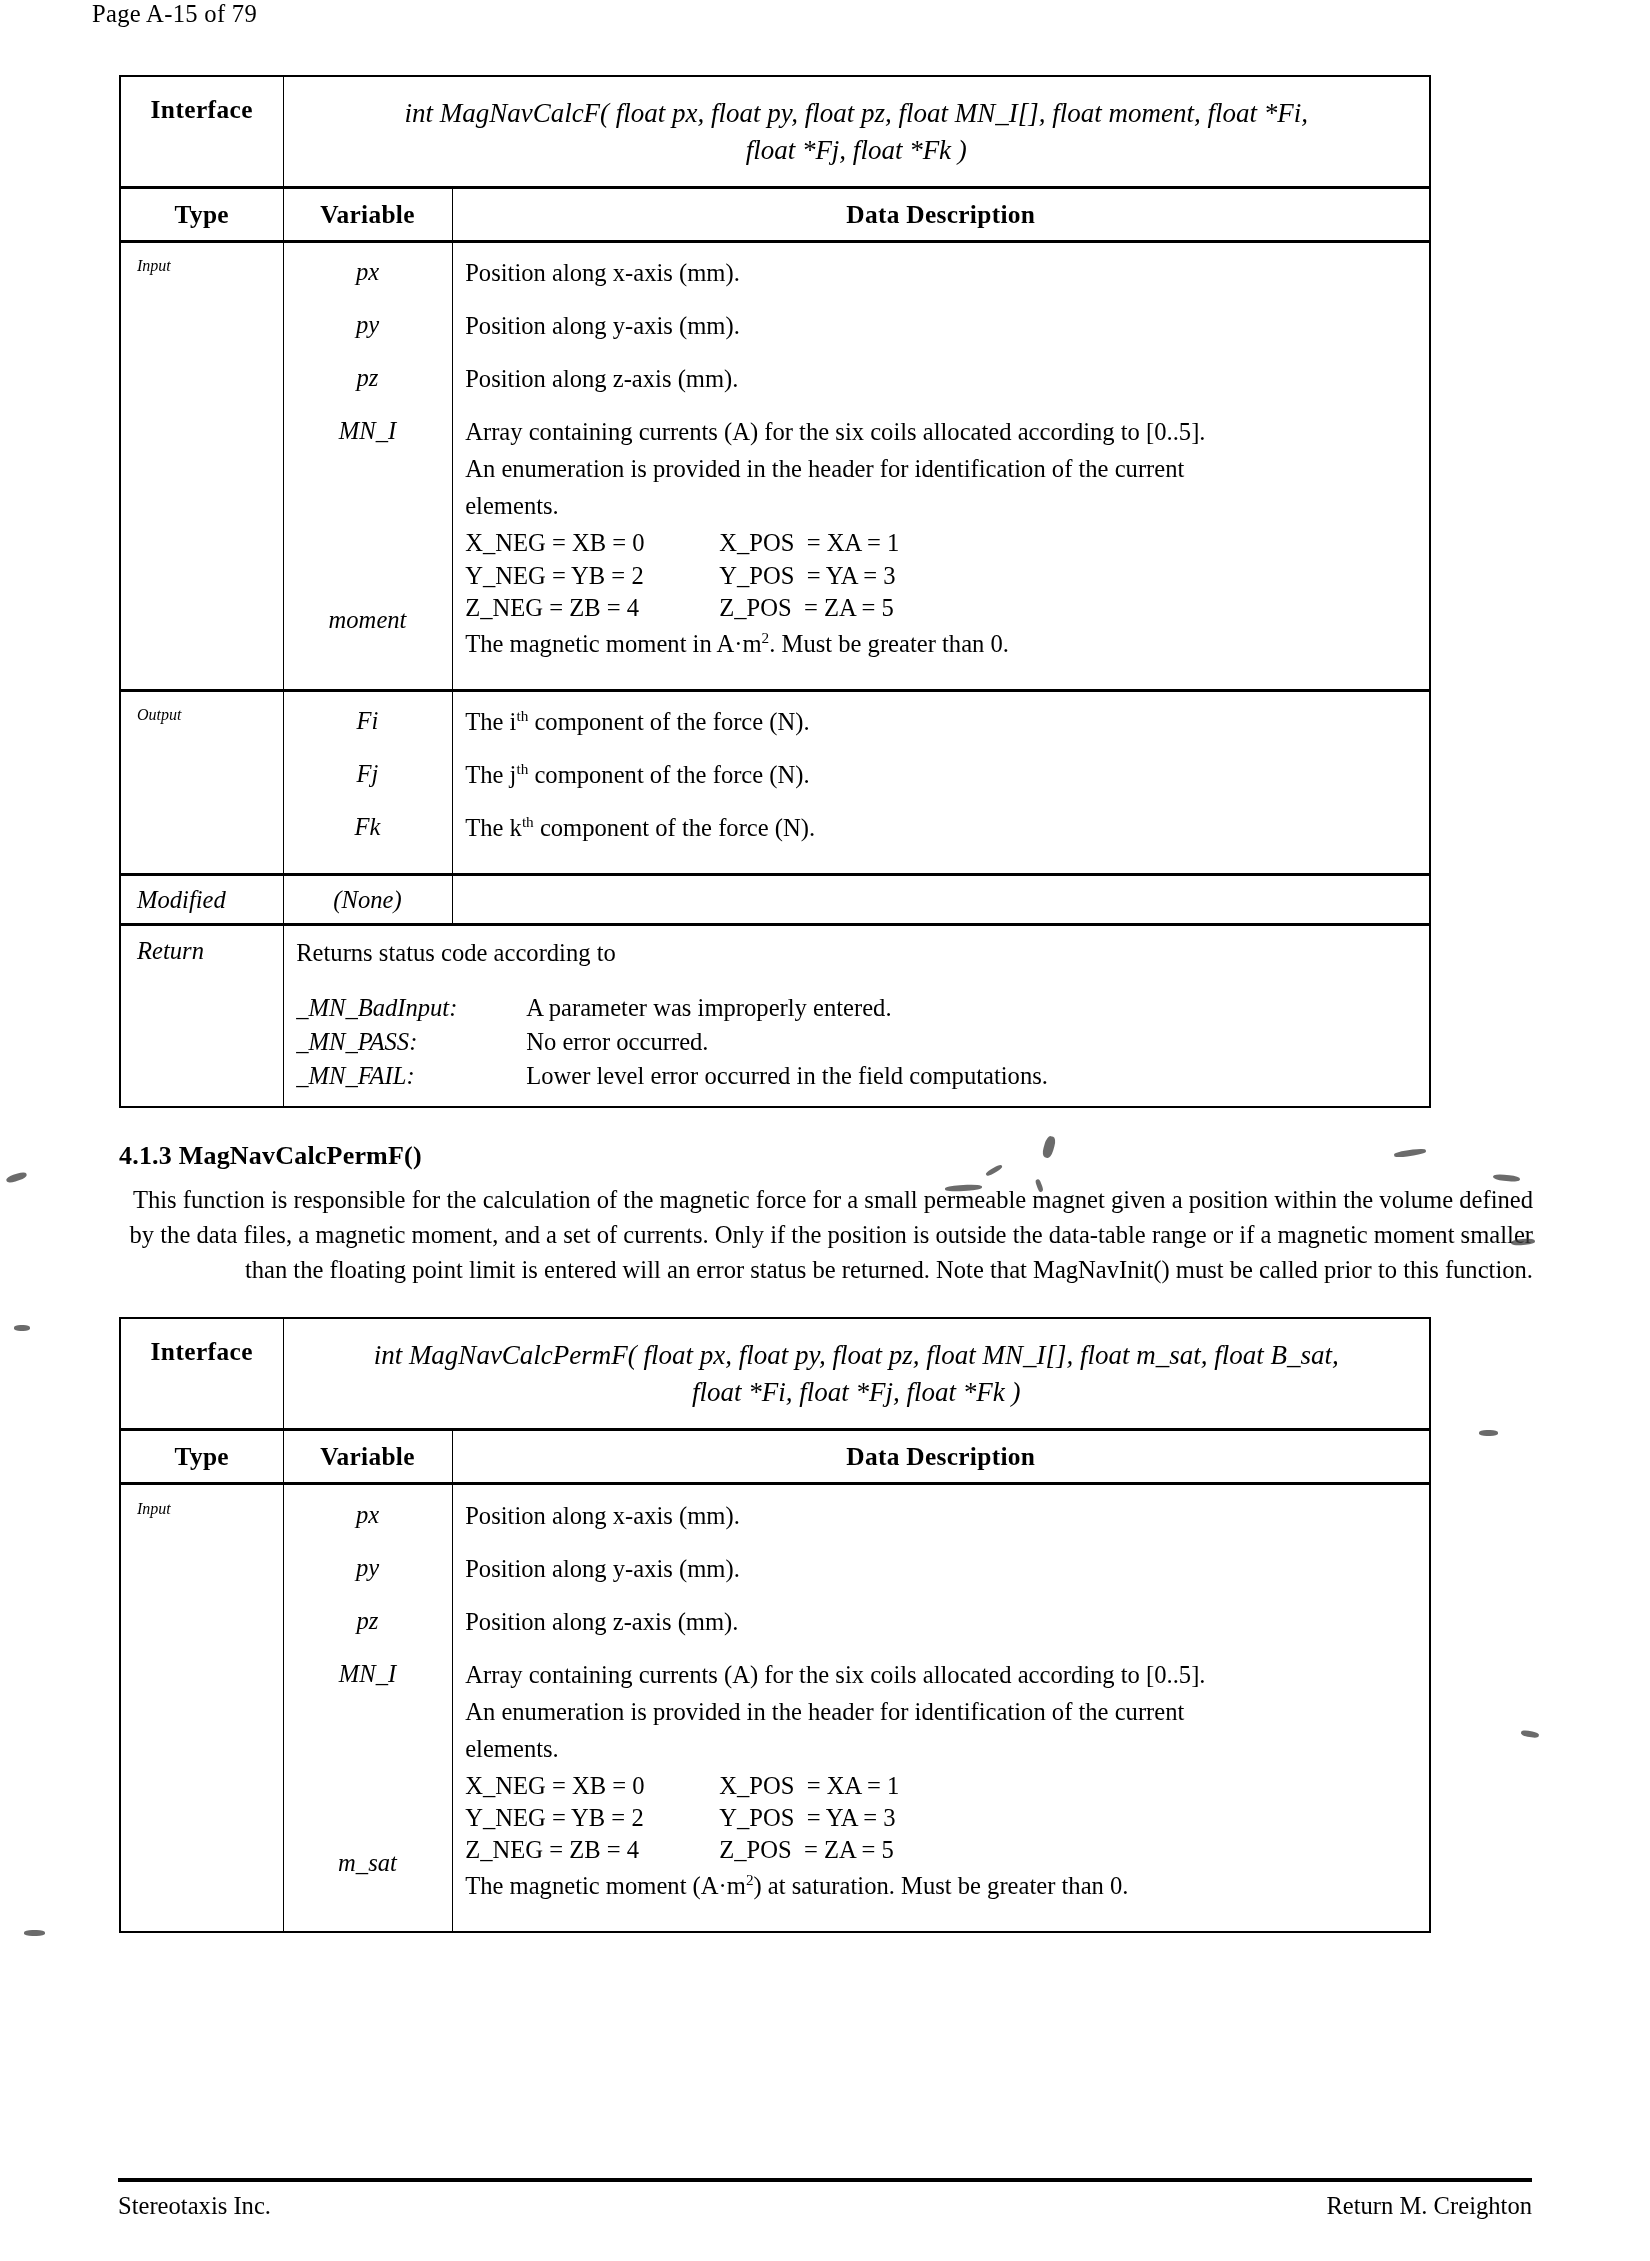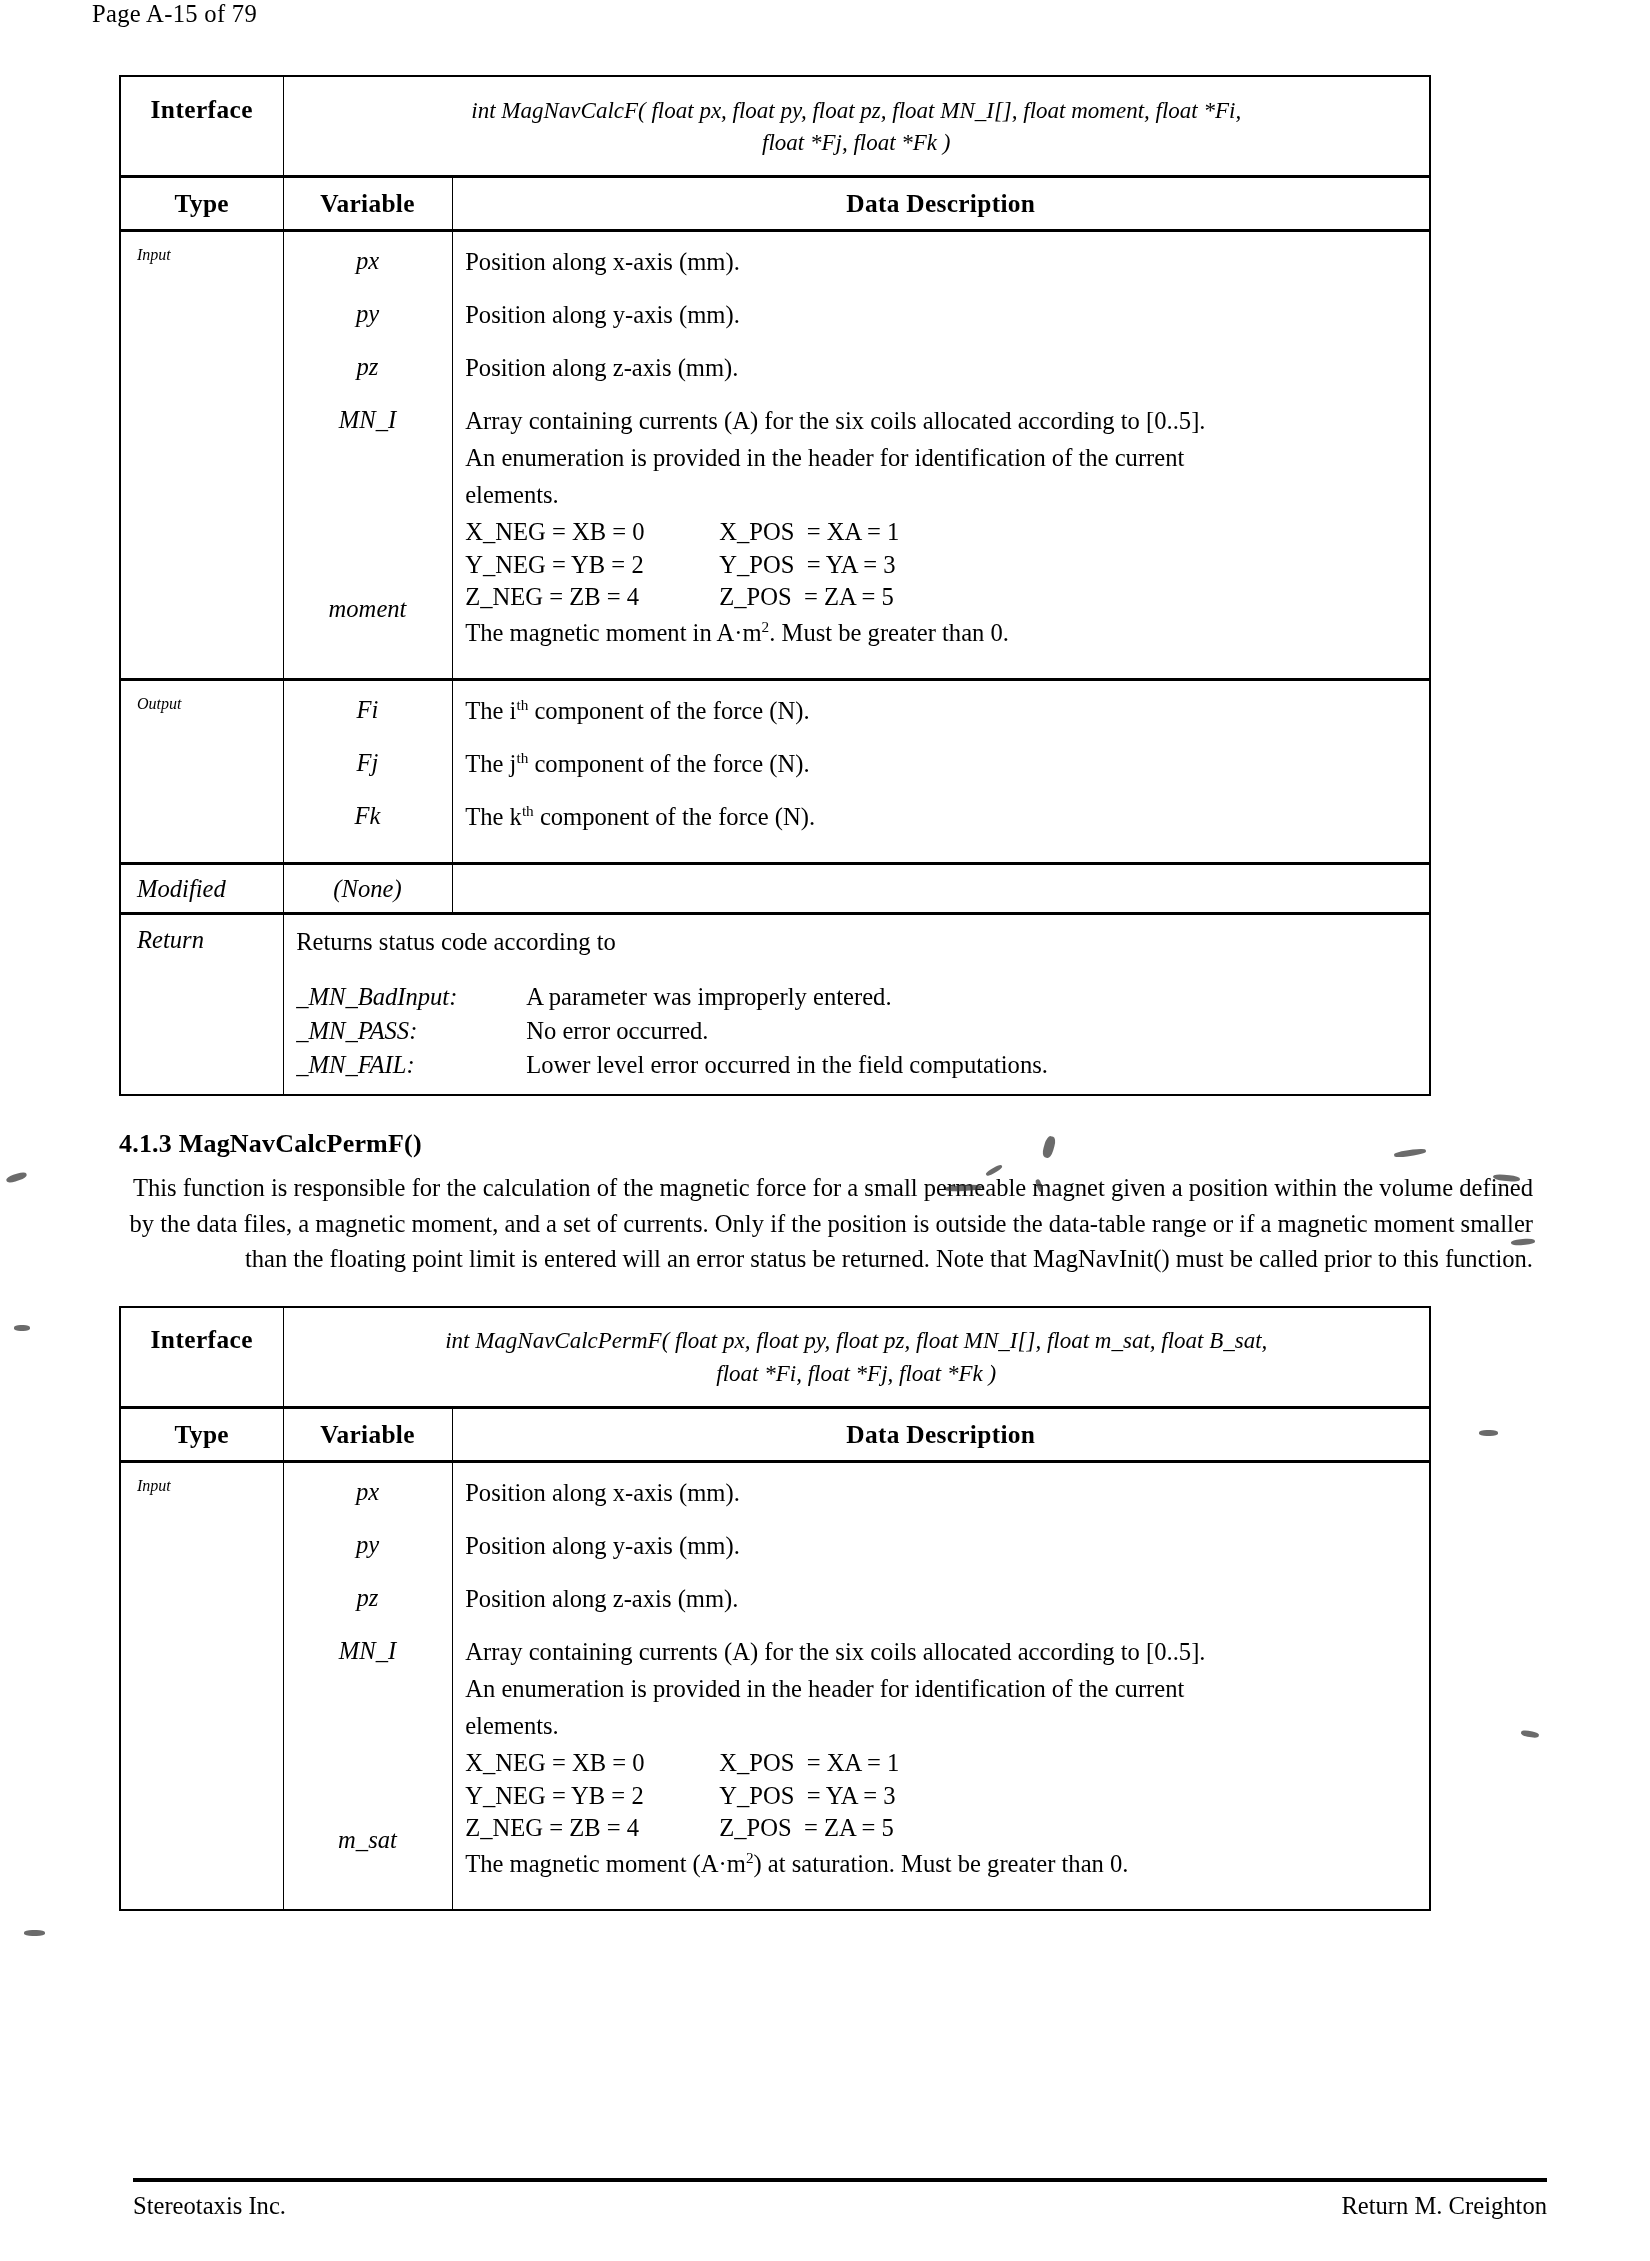--- a/index.html
+++ b/index.html
@@ -70,21 +70,21 @@
   
   .iface-label {
     font-weight: bold;
     font-size: 25.4px;
     text-align: center;
     padding: 17.5px 0 17.5px 0;
     letter-spacing: 0.4px;
   }
   .iface-sig {
     font-style: italic;
-    font-size: 23px;
+    font-size: 27px;
     line-height: 1.40;
     text-align: center;
     padding: 17.5px 22px 16px 22px;
   }
 
   
   .hdr {
     font-weight: bold;
     font-size: 25.4px;
     text-align: center;
@@ -179,21 +179,21 @@
   p.body-par {
     font-size: 24.6px;
     line-height: 1.43;
     margin: 0 0 30px 0;
     text-align: right;
   }
 
   
   .footer {
     position: absolute;
-    left: 133px;
+    left: 118px;
     top: 2178px;
     width: 1414px;
     border-top: 4px solid #000;
     padding-top: 9.5px;
     font-size: 24.6px;
     display: flex;
     justify-content: space-between;
   }
 
   

